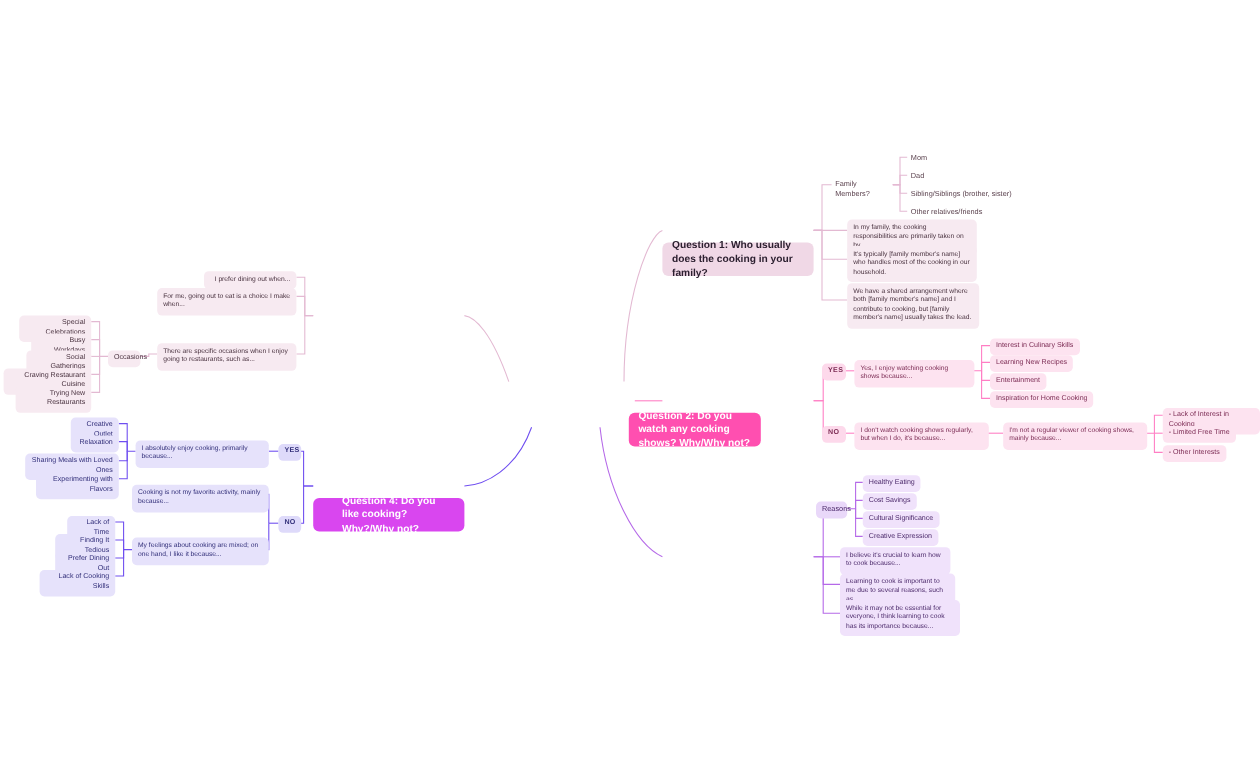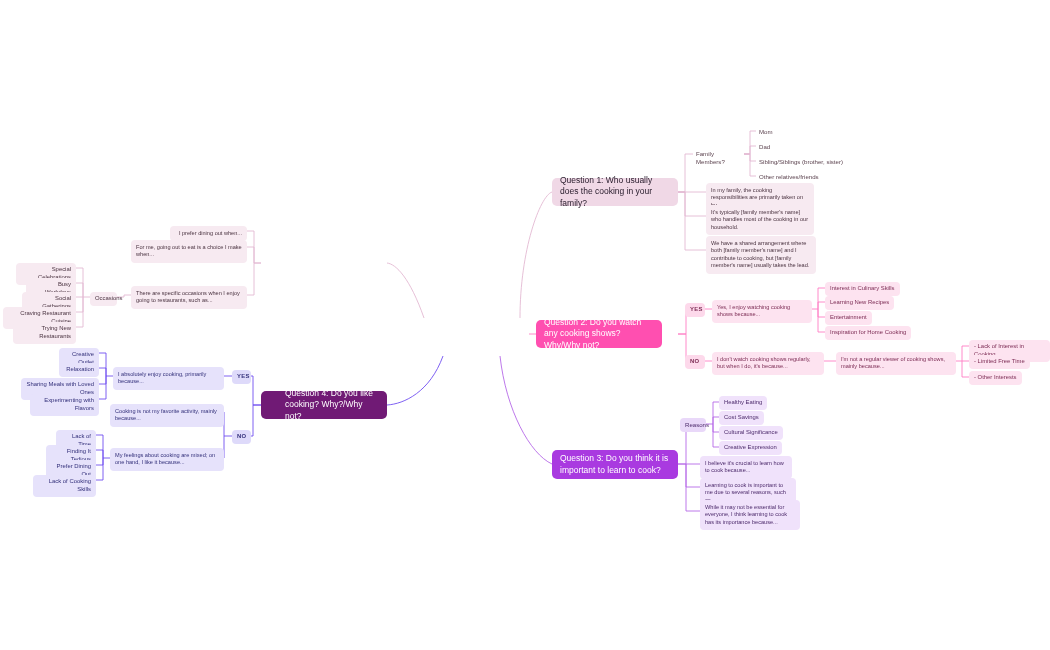--- a/index.html
+++ b/index.html
@@ -39,29 +39,30 @@
     align-items: center;
     justify-content: center;
     padding: 8px 10px;
     letter-spacing: .2px;
   }
 
   
   .q {
     border-radius: 5px;
     font-size: 8.5px;
-    font-weight: 400;
+    font-weight: 700;
     padding: 7px 8px;
     display: flex;
     align-items: center;
+    margin-top: 24px;
   }
   .q1 { background: #f0d8e6; color: #2c2030; }
   .q2 { background: #ff4fb0; color: #ffffff; }
   .q3 { background: #a93ae0; color: #ffffff; }
-  .q4 { background: #701a75; color: #ffffff; padding-left: 24px; }
+  .q4 { background: #d946ef; color: #ffffff; padding-left: 24px; }
   .q5 { background: #f2dce8; color: #2c2030; }
 
   
   .chip {
     border-radius: 4px;
     font-size: 6.1px;
     padding: 3px 5px;
     display: flex;
     align-items: center;
   }
@@ -180,39 +181,38 @@
 
   <div class="node plain t-rose" style="left:756px; top:126px;">Mom</div>
   <div class="node plain t-rose" style="left:756px; top:141px;">Dad</div>
   <div class="node plain t-rose" style="left:756px; top:156px;">Sibling/Siblings (brother, sister)</div>
   <div class="node plain t-rose" style="left:756px; top:171px;">Other relatives/friends</div>
 
   <div class="node bub c-rose" style="left:706px; top:183px; width:108px;">In my family, the cooking responsibilities are primarily taken on by...</div>
   <div class="node bub c-rose" style="left:706px; top:205px; width:108px;">It's typically [family member's name] who handles most of the cooking in our household.</div>
   <div class="node bub c-rose" style="left:706px; top:236px; width:110px;">We have a shared arrangement where both [family member's name] and I contribute to cooking, but [family member's name] usually takes the lead.</div>
 
-  <div class="node q q2" style="left:536px; top:320px; width:126px; height:28px;">Question 2: Do you watch any cooking shows? Why/Why not?</div>
+  <div class="node q q2" style="left:524px; top:320px; width:110px; height:28px;">Question 2: Do you watch any cooking shows? Why/Why not?</div>
 
   <div class="node chip c-pink2 yn" style="left:685px; top:303px; width:20px;">YES</div>
   <div class="node chip c-pink2 yn" style="left:685px; top:355px; width:20px;">NO</div>
 
   <div class="node bub c-pink" style="left:712px; top:300px; width:100px;">Yes, I enjoy watching cooking shows because...</div>
   <div class="node bub c-pink" style="left:712px; top:352px; width:112px;">I don't watch cooking shows regularly, but when I do, it's because...</div>
   <div class="node bub c-pink" style="left:836px; top:352px; width:120px;">I'm not a regular viewer of cooking shows, mainly because...</div>
 
   <div class="node chip c-pink tiny" style="left:825px; top:282px;">Interest in Culinary Skills</div>
   <div class="node chip c-pink tiny" style="left:825px; top:296px;">Learning New Recipes</div>
   <div class="node chip c-pink tiny" style="left:825px; top:311px;">Entertainment</div>
   <div class="node chip c-pink tiny" style="left:825px; top:326px;">Inspiration for Home Cooking</div>
 
   <div class="node chip c-pink tiny" style="left:969px; top:340px;">- Lack of Interest in Cooking</div>
   <div class="node chip c-pink tiny" style="left:969px; top:355px;">- Limited Free Time</div>
   <div class="node chip c-pink tiny" style="left:969px; top:371px;">- Other Interests</div>
 
-  <div class="node q q3" style="left:552px; top:450px; width:126px; height:29px;">Question 3: Do you think it is important to learn to cook?</div>
 
   <div class="node chip c-purp2" style="left:680px; top:418px; width:26px;">Reasons</div>
 
   <div class="node chip c-purp tiny" style="left:719px; top:396px;">Healthy Eating</div>
   <div class="node chip c-purp tiny" style="left:719px; top:411px;">Cost Savings</div>
   <div class="node chip c-purp tiny" style="left:719px; top:426px;">Cultural Significance</div>
   <div class="node chip c-purp tiny" style="left:719px; top:441px;">Creative Expression</div>
 
   <div class="node bub c-purp" style="left:700px; top:456px; width:92px;">I believe it's crucial to learn how to cook because...</div>
   <div class="node bub c-purp" style="left:700px; top:478px; width:96px;">Learning to cook is important to me due to several reasons, such as...</div>

